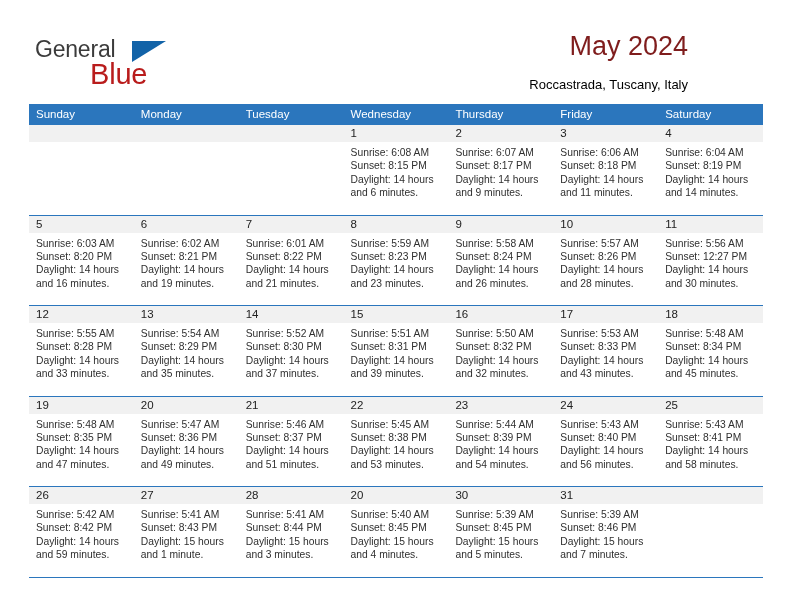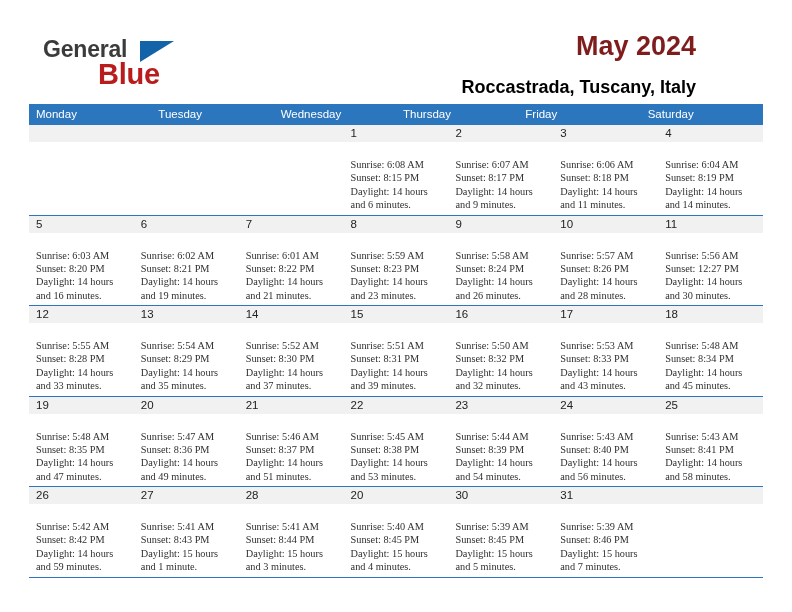--- a/index.html
+++ b/index.html
@@ -15,24 +15,23 @@
     position: relative;
     width: 792px;
     height: 612px;
     background: #ffffff;
     overflow: hidden;
   }
 
   
   .header {
     position: absolute;
-    left: 8px; top: 0;
+    left: 0; top: 0;
     width: 724px;
     height: 100px;
-    font-weight: bold;
   }
   .logo {
     position: absolute;
     left: 35px;
     top: 36px;
     width: 180px;
     height: 56px;
   }
   .logo-general {
     position: absolute;
@@ -67,21 +66,21 @@
     top: 31px;
     font-size: 27px;
     color: #7f1d1d;
     text-align: center;
     white-space: nowrap;
   }
   .subtitle {
     position: absolute;
     right: 36px;
     top: 77px;
-    font-size: 18px;
+    font-size: 13px;
     color: #000000;
     text-align: right;
     white-space: nowrap;
   }
 
   
   .calendar {
     position: absolute;
     left: 29px;
     top: 104px;
@@ -116,45 +115,45 @@
   .day-num-band {
     height: 17px;
     background: #f1f1f1;
     padding-left: 7px;
     font-size: 11.5px;
     color: #222222;
     line-height: 17px;
   }
   .day-num-band.empty { color: transparent; }
   .day-info {
-    padding: 16px 7px 0 7px;
+    padding: 4px 7px 0 7px;
     font-size: 10.3px;
     line-height: 13.4px;
     color: #2f2f2f;
-    font-family: Liberation Serif, serif;
   }
   .day-info div { white-space: nowrap; }
 </style>
 </head>
 <body>
 
 <div class="page">
 
   <div class="header">
     <div class="logo">
       <span class="logo-general">General</span>
       <span class="logo-triangle"></span>
       <span class="logo-blue">Blue</span>
     </div>
     <div class="title">May 2024</div>
     <div class="subtitle">Roccastrada, Tuscany, Italy</div>
   </div>
 
   <div class="calendar">
     <div class="dow-row">
+      <div class="dow-cell">Sunday</div>
       <div class="dow-cell">Monday</div>
       <div class="dow-cell">Tuesday</div>
       <div class="dow-cell">Wednesday</div>
       <div class="dow-cell">Thursday</div>
       <div class="dow-cell">Friday</div>
       <div class="dow-cell">Saturday</div>
     </div>
 
     <div id="weeks-container">
         <div class="week-row first">

